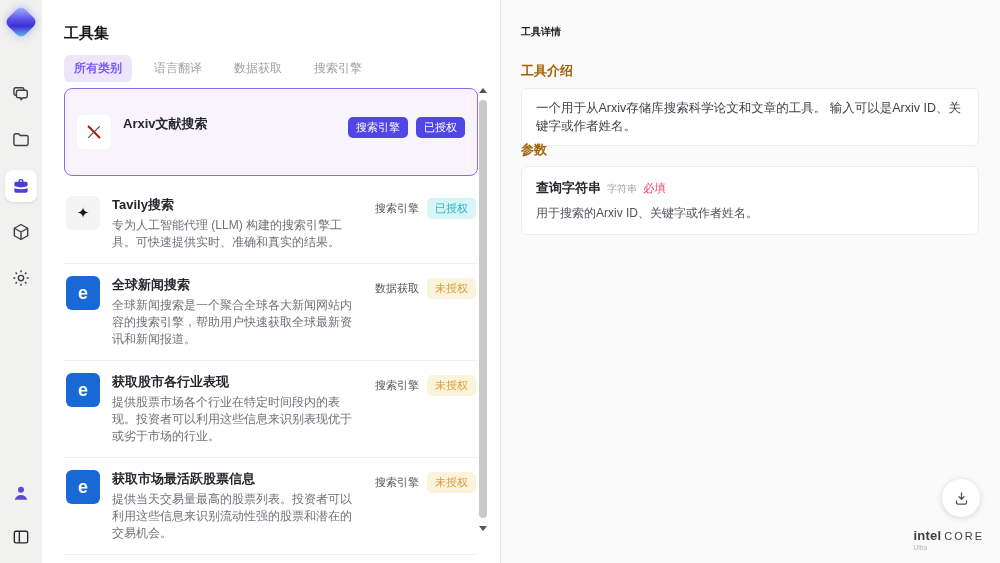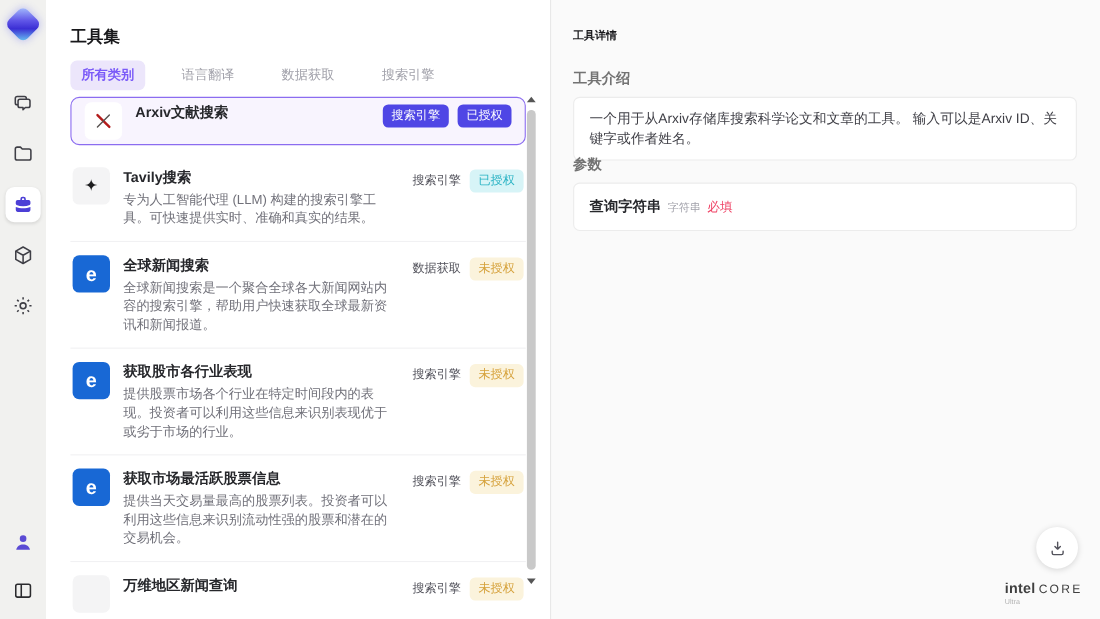--- a/index.html
+++ b/index.html
@@ -11,25 +11,25 @@
         background:linear-gradient(135deg,#aecbff 0%,#6157e8 40%,#3b2fd4 62%,#6fd8f5 100%);
         box-shadow:0 0 8px rgba(99,102,241,.45)}
   .rail-nav{position:absolute;left:0;top:78px;width:42px;display:flex;flex-direction:column;gap:14px;align-items:center}
   .rail-btn{width:32px;height:32px;border-radius:8px;display:flex;align-items:center;justify-content:center;cursor:pointer}
   .rail-btn.active{background:#fff;box-shadow:0 1px 3px rgba(0,0,0,.10)}
   .rail-bottom{position:absolute;left:0;bottom:10px;width:42px;display:flex;flex-direction:column;gap:12px;align-items:center}
   .rail svg{display:block}
   
   .main{position:absolute;left:42px;top:0;width:458px;height:563px;background:#fff}
   .main-title{position:absolute;left:22px;top:24px;font-size:15px;font-weight:700;color:#18181b}
-  .tabs{position:absolute;left:22px;top:55px;display:flex;gap:23px}
+  .tabs{position:absolute;left:22px;top:55px;display:flex;gap:12px}
   .tab{font-size:12px;color:#a1a1aa;padding:5px 10px;border-radius:6px;cursor:pointer;white-space:nowrap}
   .tab.active{background:#ece6fb;color:#7a5af8;font-weight:700}
   .list{position:absolute;left:22px;top:88px;width:414px}
-  .tool-card{border:1.5px solid #8b6cf0;background:#f8f4fe;border-radius:8px;padding:4px 12px;box-sizing:border-box;margin-bottom:8px;cursor:pointer}
+  .tool-card{border:1.5px solid #8b6cf0;background:#f8f4fe;border-radius:8px;padding:26px 12px;box-sizing:border-box;margin-bottom:8px;cursor:pointer}
   .tool-item{padding:12px 2px;cursor:pointer}
   .tool-item + .tool-item{border-top:1px solid #f1f1f3}
   .row{display:flex;gap:12px}
   .tool-icon{width:34px;height:34px;border-radius:6px;flex:0 0 34px;display:flex;align-items:center;justify-content:center;overflow:hidden}
   .icon-white{background:#fff}
   .icon-gray{background:#f4f4f5}
   .icon-blue{background:#1868d5;color:#fff;font-weight:700;font-size:18px;font-family:"Liberation Sans",sans-serif}
   .icon-star{background:#f4f4f5;color:#1c1c1e;font-size:15px}
   .tool-text{width:250px}
   .tool-title{font-size:13px;font-weight:700;color:#26272b;line-height:18px;margin-bottom:3px}
@@ -43,21 +43,21 @@
   
   .vscroll{position:absolute;left:436px;top:88px;width:10px;height:455px}
   .vscroll .arrow{width:0;height:0;border-left:4px solid transparent;border-right:4px solid transparent;margin:0 auto;cursor:pointer}
   .vscroll .up{border-bottom:5px solid #555}
   .vscroll .down{border-top:5px solid #555;position:absolute;left:1px;top:438px}
   .vscroll .thumb{position:absolute;left:1px;top:12px;width:8px;height:418px;background:#c9c9c9;border-radius:4px;cursor:pointer}
   
   .detail{position:absolute;left:500px;top:0;width:500px;height:563px;background:#fafafa;
           border-left:1px solid #e8e8e8;box-sizing:border-box}
   .detail-title{position:absolute;left:20px;top:25px;font-size:10px;font-weight:700;color:#18181b}
-  .sec-h{position:absolute;left:20px;font-size:13px;font-weight:700;color:#737373}
+  .sec-h{position:absolute;left:20px;font-size:13px;font-weight:700;color:#a16207}
   .card{position:absolute;left:20px;width:458px;background:#fff;border:1px solid #ececec;border-radius:6px;box-sizing:border-box}
   .intro-card{top:88px;padding:10px 14px;font-size:12.5px;color:#3f3f46;line-height:18px}
   .param-card{top:166px;padding:12px 14px}
   .param-line{font-size:13px;font-weight:700;color:#26272b}
   .param-type{font-size:10px;font-weight:400;color:#a1a1aa;margin-left:6px}
   .param-req{font-size:11.5px;font-weight:400;color:#ef4466;margin-left:6px}
   .param-desc{font-size:12px;color:#52525b;margin-top:8px}
   
   .fab{position:absolute;right:20px;bottom:46px;width:38px;height:38px;border-radius:50%;background:#fff;
        box-shadow:0 1px 6px rgba(0,0,0,.15);display:flex;align-items:center;justify-content:center;cursor:pointer}
@@ -233,20 +233,21 @@
   <div class="sec-h" style="top:62px">工具介绍</div>
   <div class="card intro-card">
     <span>一个用于从Arxiv存储库搜索科学论文和文章的工具。 输入可以是Arxiv ID、关键字或作者姓名。</span>
   </div>
 
   <div class="sec-h" style="top:141px">参数</div>
   <div class="card param-card">
     <div class="param-line">
       <span>查询字符串</span><span class="param-type">字符串</span><span class="param-req">必填</span>
     </div>
+    <div class="param-desc">用于搜索的Arxiv ID、关键字或作者姓名。</div>
   </div>
 </div>
 
 <div class="fab">
   <svg width="17" height="17" viewBox="0 0 24 24" fill="none" stroke="#52525b" stroke-width="1.8" stroke-linecap="round" stroke-linejoin="round">
       <path d="M12 4v9m0 0l-3.5-3.5M12 13l3.5-3.5"></path>
       <path d="M5 15.5V18a2 2 0 0 0 2 2h10a2 2 0 0 0 2-2v-2.5"></path>
     </svg>
 </div>
 <div class="intel">

